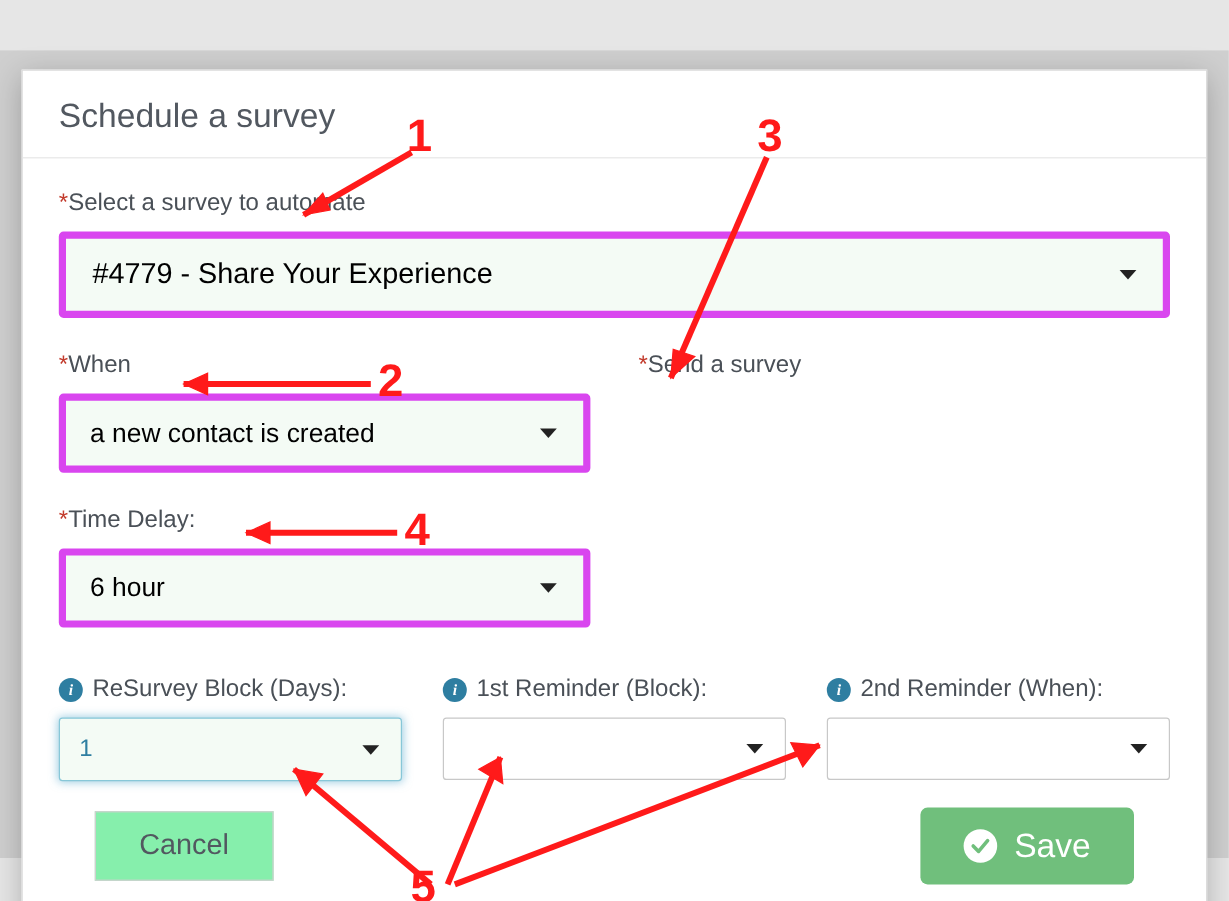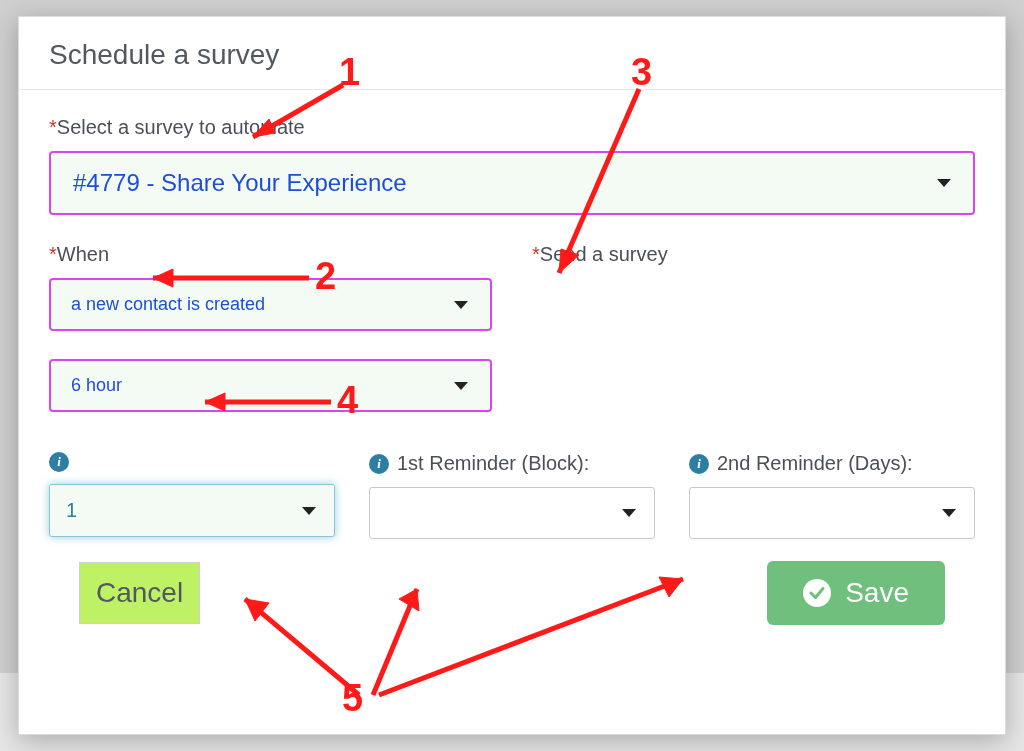--- a/index.html
+++ b/index.html
@@ -1,38 +1,38 @@
 <!DOCTYPE html>
 <html><head>
   <meta charset="utf-8">
   <style>
     * { box-sizing: border-box; margin: 0; padding: 0; }
     html, body { width: 1024px; height: 751px; font-family: "Trebuchet MS", "Lucida Grande", sans-serif; background:#e6e6e6; }
-    .backdrop { width:1024px; height:673px; background:#cfcfcf; position:relative; }
+    .backdrop { width:1024px; height:673px; background:#cfcfcf; position:relative;margin-top:42px; }
     .modal {
       position:absolute; left:18px; top:16px; width:988px; height:719px;
       background:#fff; border:1px solid #dcdcdc; box-shadow:0 6px 24px rgba(0,0,0,.25);
       padding:0;
     }
     .modal-header {
       padding:22px 30px 18px 30px;
       border-bottom:1px solid #e6e6e6;
     }
     .modal-title { font-size:28px; color:#525860; font-weight:400; }
     .modal-body { padding:26px 30px 18px 30px; }
 
     .section-label { font-size:20px; color:#4a5057; margin-bottom:12px; display:block; }
     .section-label .req { color:#c23b2c; }
 
     .green-select {
-      width:100%; background:#f4fbf5; border:2px solid #d946ef; border-radius:4px;
-      padding:16px 44px 16px 22px; font-size:24px; color:#1d4ed8; position:relative;
+      width:100%; background:#f4fbf5; border:6px solid #d946ef; border-radius:4px;
+      padding:16px 44px 16px 22px; font-size:24px; color:#000000; position:relative;
       cursor:pointer;
     }
-    .green-select.small { font-size:18px; padding:14px 44px 14px 20px; }
+    .green-select.small { font-size:22px; padding:14px 44px 14px 20px; }
     .caret-down {
       position:absolute; right:22px; top:50%; transform:translateY(-50%);
       width:0; height:0; border-left:7px solid transparent; border-right:7px solid transparent; border-top:8px solid #222;
     }
 
     .row2 { display:flex; gap:40px; margin-top:28px; }
     .col { flex:1; }
 
     .row3 { display:flex; gap:34px; margin-top:40px; }
     .col3 { flex:1; }
@@ -46,21 +46,21 @@
     .white-select {
       width:100%; background:#fff; border:1px solid #c8c8c8; border-radius:3px;
       padding:14px 40px 14px 16px; font-size:20px; color:#333; position:relative; cursor:pointer;
       min-height:52px;
     }
     .white-select .caret-down { right:18px; border-top-color:#222; }
     .white-select.highlight { background:#f4fbf5; border:1px solid #87c7d8; box-shadow:0 0 8px rgba(70,160,200,.55); color:#2e7ea1; }
 
     .footer { display:flex; justify-content:space-between; align-items:center; padding:22px 30px 0 30px; }
     .btn-cancel {
-      background:#bef264; border:1px solid #cfcfcf; padding:14px 16px; font-size:28px; color:#525860; cursor:pointer;
+      background:#86efac; border:1px solid #cfcfcf; padding:14px 36px; font-size:24px; color:#525860; cursor:pointer;
     }
     .btn-save {
       background:#70bf7c; border:none; padding:16px 36px; font-size:28px; color:#fff; cursor:pointer; border-radius:6px;
       display:flex; align-items:center; gap:14px;
     }
     .check-circle {
       width:28px; height:28px; border-radius:50%; background:#fff; display:inline-flex; align-items:center; justify-content:center;
     }
     .check-circle svg { width:18px; height:18px; }
 
@@ -105,52 +105,56 @@
         </div>
         <div class="col">
           <label class="section-label">
             <span class="req">*</span><span>Send a survey</span>
           </label>
         </div>
       </div>
 
       <div class="row2">
         <div class="col">
+          <label class="section-label">
+            <span class="req">*</span><span>Time Delay:</span>
+          </label>
           <div class="green-select small">
             <span>6 hour</span>
             <span class="caret-down"></span>
           </div>
         </div>
         <div class="col"></div>
       </div>
 
       <div class="row3">
         <div class="col3">
           <div class="info-label">
             <span class="info-icon">i</span>
+            <span>ReSurvey Block (Days):</span>
           </div>
           <div class="white-select highlight">
             <span>1</span>
             <span class="caret-down"></span>
           </div>
         </div>
         <div class="col3">
           <div class="info-label">
             <span class="info-icon">i</span>
             <span>1st Reminder (Block):</span>
           </div>
           <div class="white-select">
             <span></span>
             <span class="caret-down"></span>
           </div>
         </div>
         <div class="col3">
           <div class="info-label">
             <span class="info-icon">i</span>
-            <span>2nd Reminder (Days):</span>
+            <span>2nd Reminder (When):</span>
           </div>
           <div class="white-select">
             <span></span>
             <span class="caret-down"></span>
           </div>
         </div>
       </div>
 
       <div class="footer">
         <button class="btn-cancel">Cancel</button>

